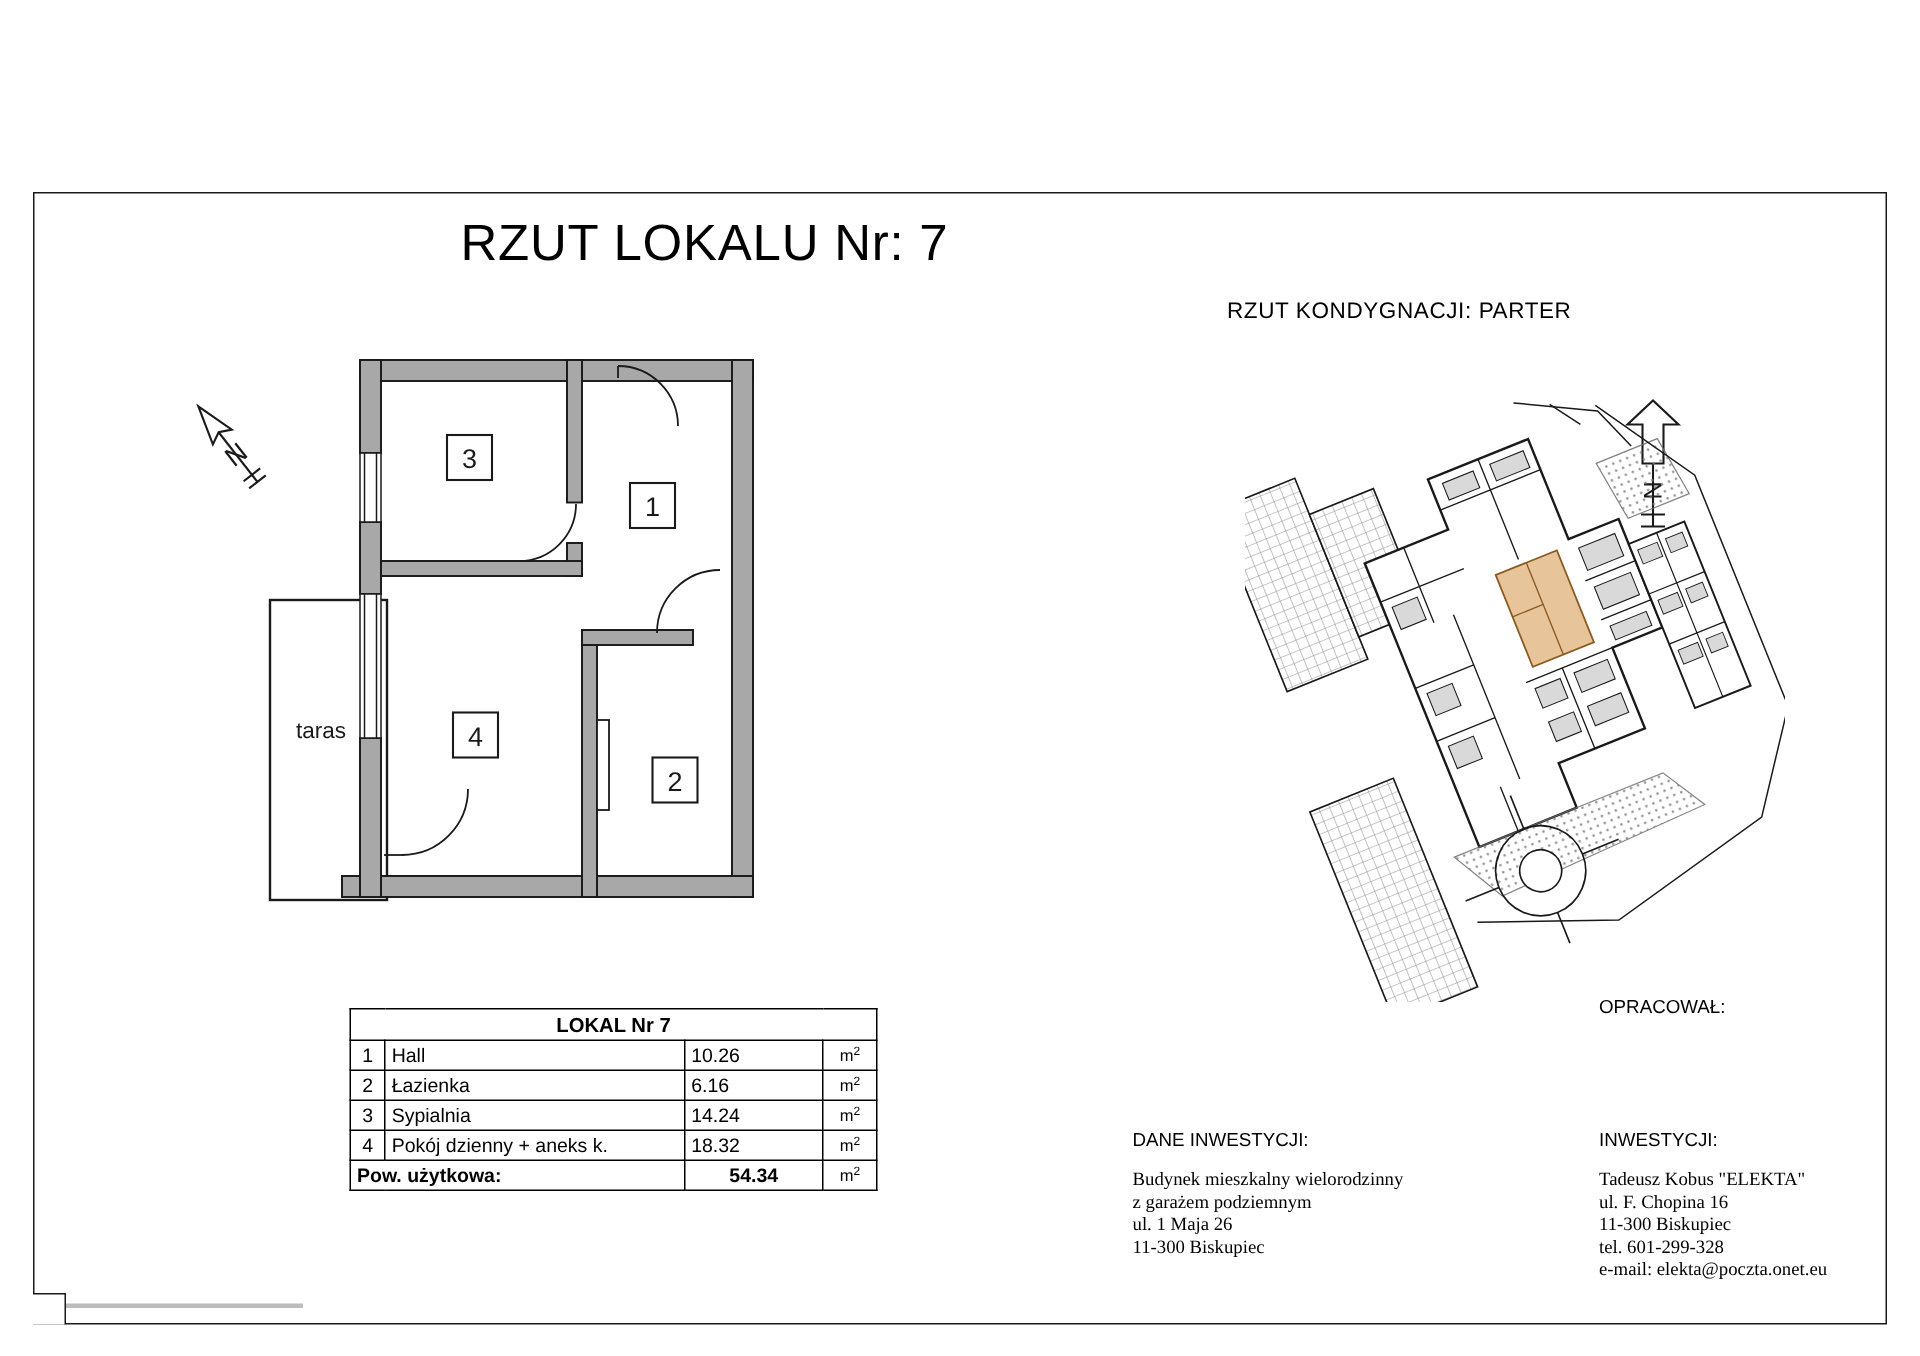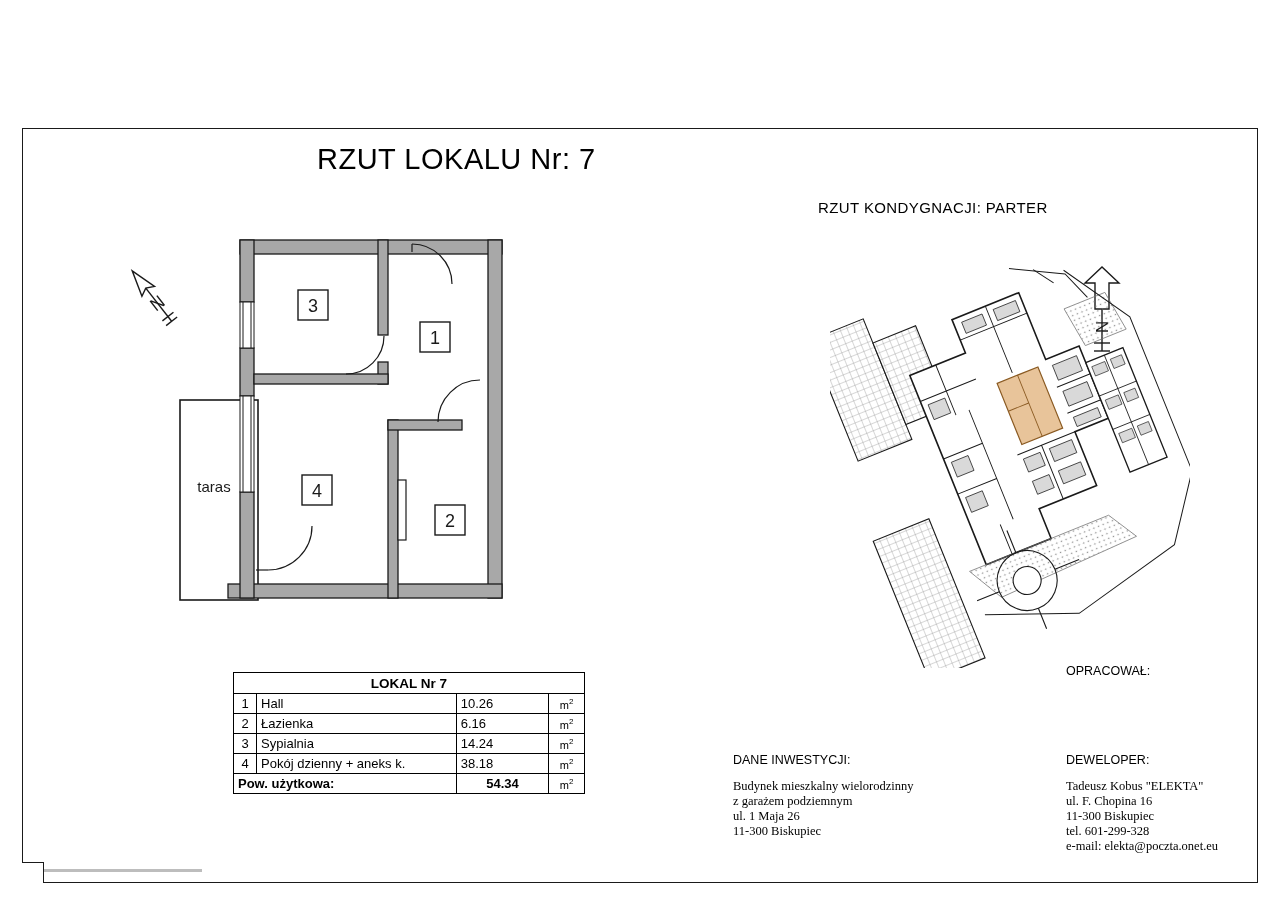--- a/index.html
+++ b/index.html
@@ -49,24 +49,23 @@
     background: #ffffff;
     border-right: 1px solid #1a1a1a;
     border-top: 1px solid #1a1a1a;
     box-sizing: border-box;
   }
 
   .title-main {
     position: absolute;
     left: 307px;
     top: 143px;
-    font-size: 29px;
+    font-size: 34px;
     letter-spacing: 0.5px;
     white-space: nowrap;
-    margin-left: 10px;
   }
   .title-right {
     position: absolute;
     left: 818px;
     top: 199px;
     font-size: 15px;
     letter-spacing: 0.4px;
     white-space: nowrap;
   }
 
@@ -135,21 +134,21 @@
   td.nm  { width: 190px; text-align: left; }
   td.val { width: 88px; text-align: left; }
   td.unit{ width: 34px; text-align: center; font-size: 11px; }
   td.sum-label { text-align: left; font-weight: bold; }
   td.sum-val { text-align: center; font-weight: bold; }
   .sup { font-size: 8px; vertical-align: super; }
 
   
   .blk { position: absolute; font-size: 12.5px; line-height: 15px; }
   .blk .hd { font-size: 12.5px; }
-  #inv-block { left: 733px; top: 753px; }
+  #inv-block { left: 755px; top: 753px; }
   #dev-block { left: 1066px; top: 753px; }
   #oprac { position: absolute; left: 1066px; top: 664px; font-size: 12.5px; }
 
   .sp { height: 11px; }
   .nowrap { white-space: nowrap; font-family: Liberation Serif, serif; }
 </style>
 </head>
 <body>
 
 <div id="sheet">
@@ -367,21 +366,21 @@
       </tr>
       <tr>
         <td class="idx">3</td>
         <td class="nm">Sypialnia</td>
         <td class="val">14.24</td>
         <td class="unit"><span>m</span><span class="sup">2</span></td>
       </tr>
       <tr>
         <td class="idx">4</td>
         <td class="nm">Pokój dzienny + aneks k.</td>
-        <td class="val">38.18</td>
+        <td class="val">18.32</td>
         <td class="unit"><span>m</span><span class="sup">2</span></td>
       </tr>
       <tr>
         <td class="sum-label" colspan="2">Pow. użytkowa:</td>
         <td class="sum-val">54.34</td>
         <td class="unit"><span>m</span><span class="sup">2</span></td>
       </tr>
     </tbody>
       </table>
   </div>
@@ -391,21 +390,21 @@
   <div class="blk" id="inv-block">
     <div class="hd">DANE INWESTYCJI:</div>
     <div class="sp"></div>
     <div class="nowrap">Budynek mieszkalny wielorodzinny</div>
     <div class="nowrap">z garażem podziemnym</div>
     <div class="nowrap">ul. 1 Maja 26</div>
     <div class="nowrap">11-300 Biskupiec</div>
   </div>
 
   <div class="blk" id="dev-block">
-    <div class="hd">DEWELOPER:</div>
+    <div class="hd">INWESTYCJI:</div>
     <div class="sp"></div>
     <div class="nowrap">Tadeusz Kobus "ELEKTA"</div>
     <div class="nowrap">ul. F. Chopina 16</div>
     <div class="nowrap">11-300 Biskupiec</div>
     <div class="nowrap">tel. 601-299-328</div>
     <div class="nowrap">e-mail: elekta@poczta.onet.eu</div>
   </div>
 
 </div>
 

